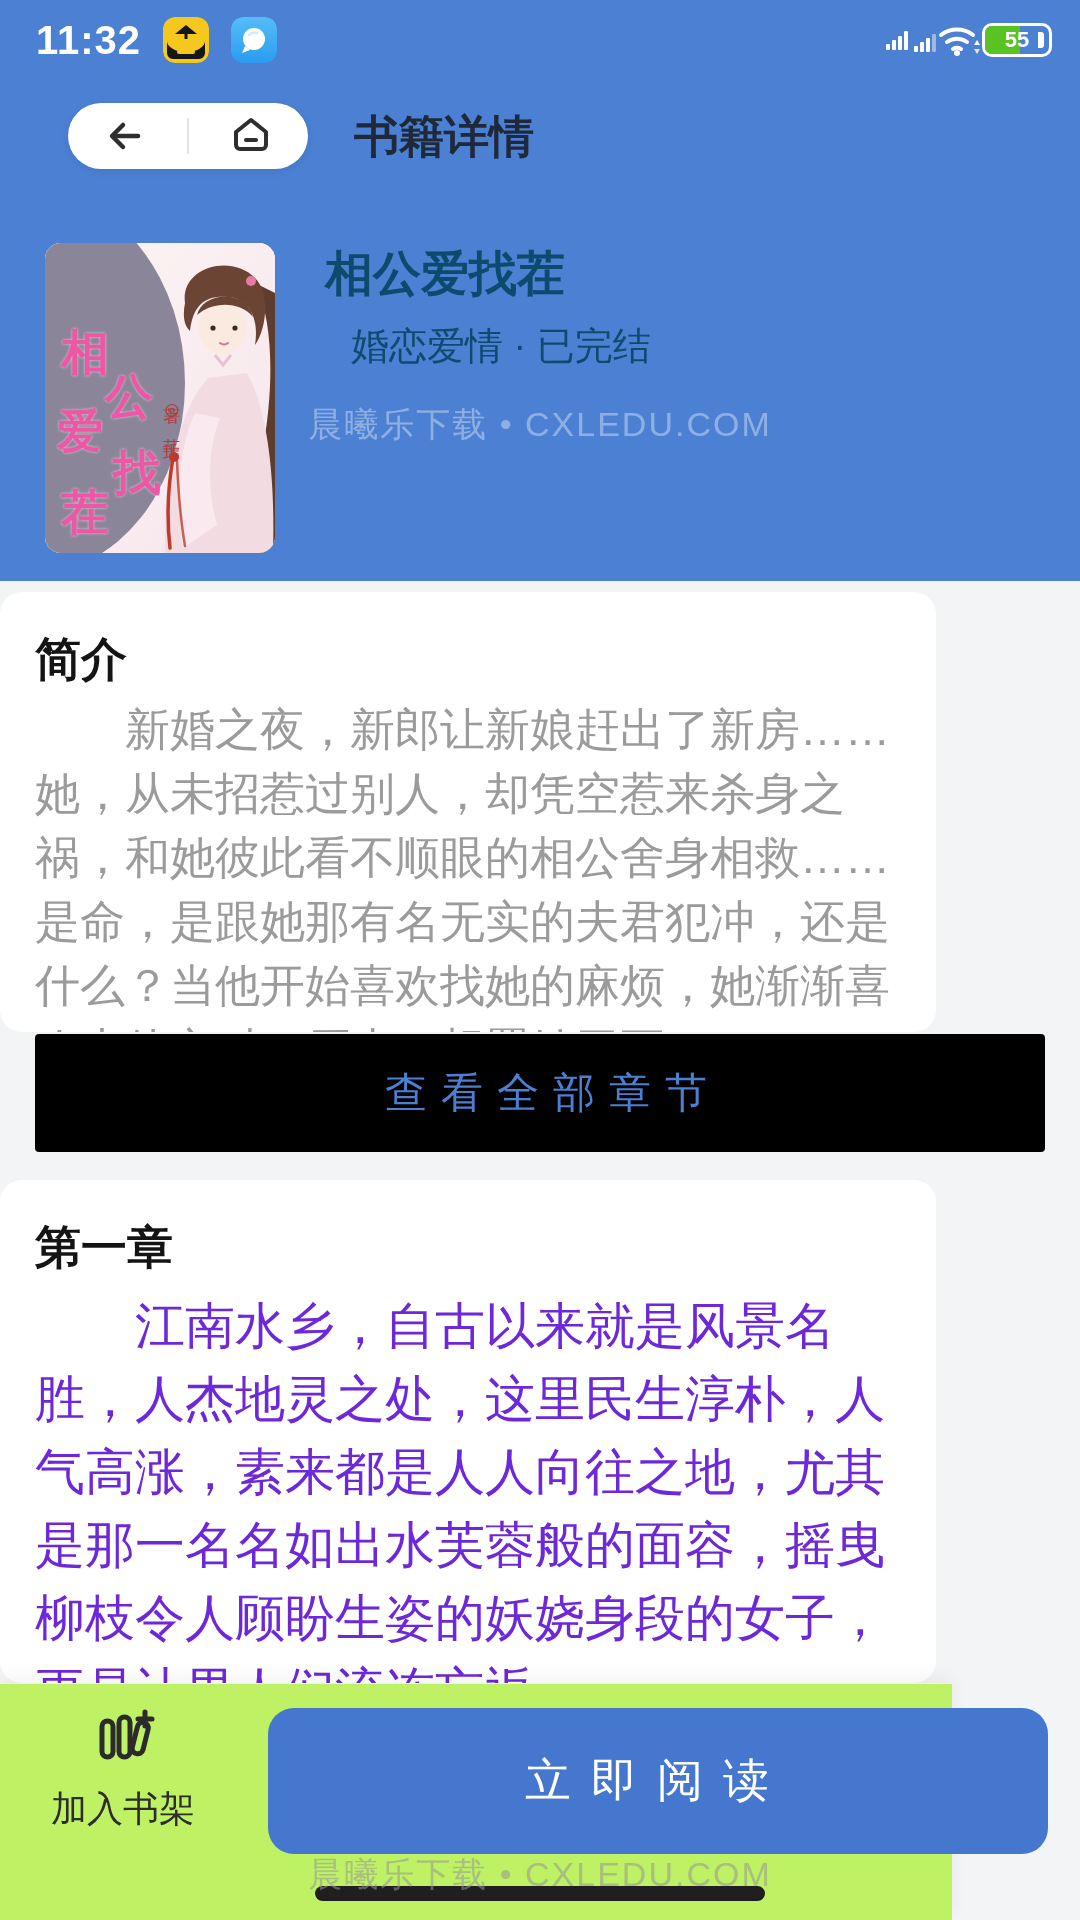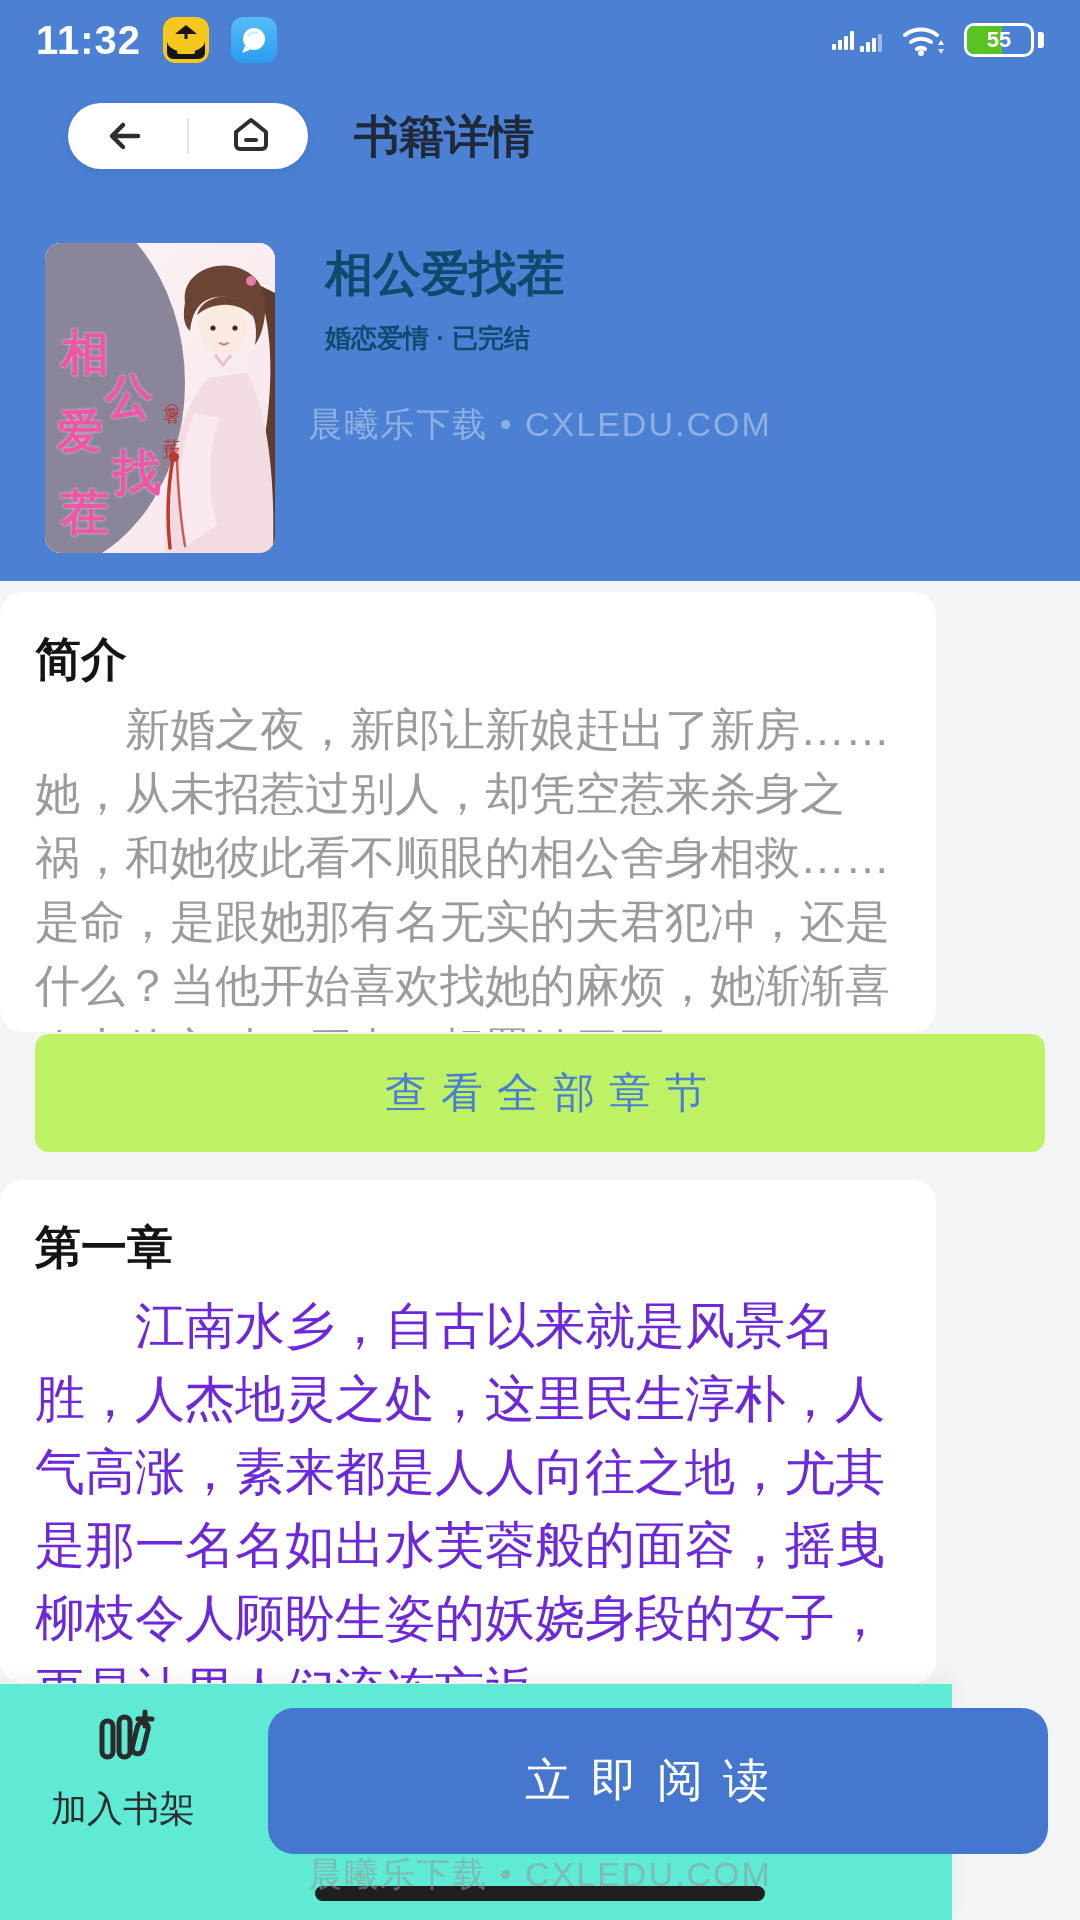--- a/index.html
+++ b/index.html
@@ -8,21 +8,21 @@
   #screen{position:relative;width:1080px;height:1920px;background:#f3f4f6;overflow:hidden;}
 
   
   .blue-header{position:absolute;left:0;top:0;width:100%;height:581px;background:#4b80d3;}
 
   
   .status-bar{position:absolute;left:0;top:0;width:100%;height:80px;display:flex;
               align-items:center;padding:8px 36px;box-sizing:border-box;color:#fff;}
   .status-time{font-size:40px;font-weight:700;letter-spacing:1px;}
   .app-chip{width:46px;height:46px;border-radius:12px;margin-left:22px;position:relative;overflow:hidden;flex:0 0 auto;}
-  .status-right{margin-left:auto;display:flex;align-items:center;gap:18px;}
+  .status-right{margin-left:auto;display:flex;align-items:center;}
   .battery{position:relative;width:70px;height:34px;border:3px solid #fff;border-radius:10px;box-sizing:border-box;overflow:hidden;}
   .battery .fill{position:absolute;left:0;top:0;bottom:0;width:55%;background:#58c322;}
   .battery .pct{position:absolute;inset:0;display:flex;align-items:center;justify-content:center;
                 font-size:22px;font-weight:700;color:#fff;line-height:1;}
   .battery-nub{width:6px;height:16px;background:#fff;border-radius:0 3px 3px 0;margin-left:-14px;}
 
   
   .nav-row{position:absolute;left:0;top:102px;width:100%;height:68px;display:flex;align-items:center;margin-left:28px;}
   .nav-pill{margin-left:40px;width:240px;height:66px;background:#fff;border-radius:33px;
             display:flex;align-items:center;justify-content:space-around;box-shadow:0 2px 8px rgba(0,0,0,.08);}
@@ -39,45 +39,45 @@
               text-shadow:0 0 3px rgba(255,255,255,.65);line-height:1;}
   .cc1{left:16px;top:86px;font-size:48px;}
   .cc2{left:60px;top:130px;font-size:48px;}
   .cc3{left:12px;top:166px;font-size:46px;}
   .cc4{left:68px;top:206px;font-size:48px;}
   .cc5{left:16px;top:246px;font-size:48px;}
   .cover-author{position:absolute;left:118px;top:150px;writing-mode:vertical-rl;color:#b23b3b;
                 font-size:17px;letter-spacing:6px;line-height:1;}
   .book-info{position:absolute;left:325px;top:248px;color:#0c4a6e;}
   .book-title{margin:0;font-size:48px;font-weight:700;line-height:1.1;}
-  .book-meta{margin-top:20px;font-size:26px;font-weight:700;opacity:.97;}
+  .book-meta{margin-top:20px;font-size:38px;font-weight:400;opacity:.97;margin-left:26px;}
 
   
   .watermark{position:absolute;left:0;width:100%;text-align:center;font-size:34px;letter-spacing:2px;pointer-events:none;}
   .wm-mid{top:402px;color:rgba(235,240,248,.42);}
   .wm-bottom{top:1852px;color:rgba(150,150,150,.55);z-index:30;}
 
   
   .card{position:absolute;left:0;width:936px;background:#fff;border-radius:22px;
         padding:44px 35px 0;box-sizing:border-box;}
   .card h3{margin:0;font-size:46px;font-weight:700;color:#141414;line-height:1;}
   .card-intro{top:592px;height:440px;overflow:hidden;}
   .card-intro p{margin:16px 0 0;font-size:45px;line-height:64px;color:#9b9b9b;text-indent:2em;}
   .card-chapter{top:1180px;height:503px;overflow:hidden;}
   .card-chapter p{margin:20px 0 0;font-size:50px;line-height:73px;color:#6d28d9;text-indent:2em;}
   .card-chapter p + p{margin:0;}
 
   
   .chapters-btn{position:absolute;left:35px;top:1034px;width:1010px;height:118px;border:none;
-                border-radius:14px;background:#bef264;color:#4a7fd2;font-size:42px;font-weight:500;
+                border-radius:4px;background:#000000;color:#4a7fd2;font-size:42px;font-weight:500;
                 letter-spacing:14px;padding-left:32px;cursor:pointer;z-index:5;
                 font-family:"Liberation Sans","DejaVu Sans",sans-serif;}
 
   
-  .bottom-bar{position:absolute;left:0;top:1683px;width:952px;height:237px;background:#5eead4;
+  .bottom-bar{position:absolute;left:0;top:1683px;width:952px;height:237px;background:#bef264;
               border-top:1px solid #f0f0f0;box-shadow:0 -6px 18px rgba(0,0,0,.05);z-index:10;}
   .shelf{position:absolute;left:28px;top:20px;width:190px;text-align:center;background:none;border:none;cursor:pointer;padding:0;}
   .shelf-label{display:block;margin-top:10px;font-size:36px;color:#2d2d2d;
                font-family:"Liberation Sans","DejaVu Sans",sans-serif;}
   .read-btn{position:absolute;left:268px;top:24px;width:780px;height:146px;border:none;border-radius:26px;
             background:#4477cd;color:#fff;font-size:46px;font-weight:500;letter-spacing:20px;
             padding-left:4px;cursor:pointer;font-family:"Liberation Sans","DejaVu Sans",sans-serif;}
   .home-indicator{position:absolute;left:50%;top:1886px;transform:translateX(-50%);width:450px;height:15px;
                   border-radius:8px;background:#1f1f1f;z-index:20;}
 </style>

